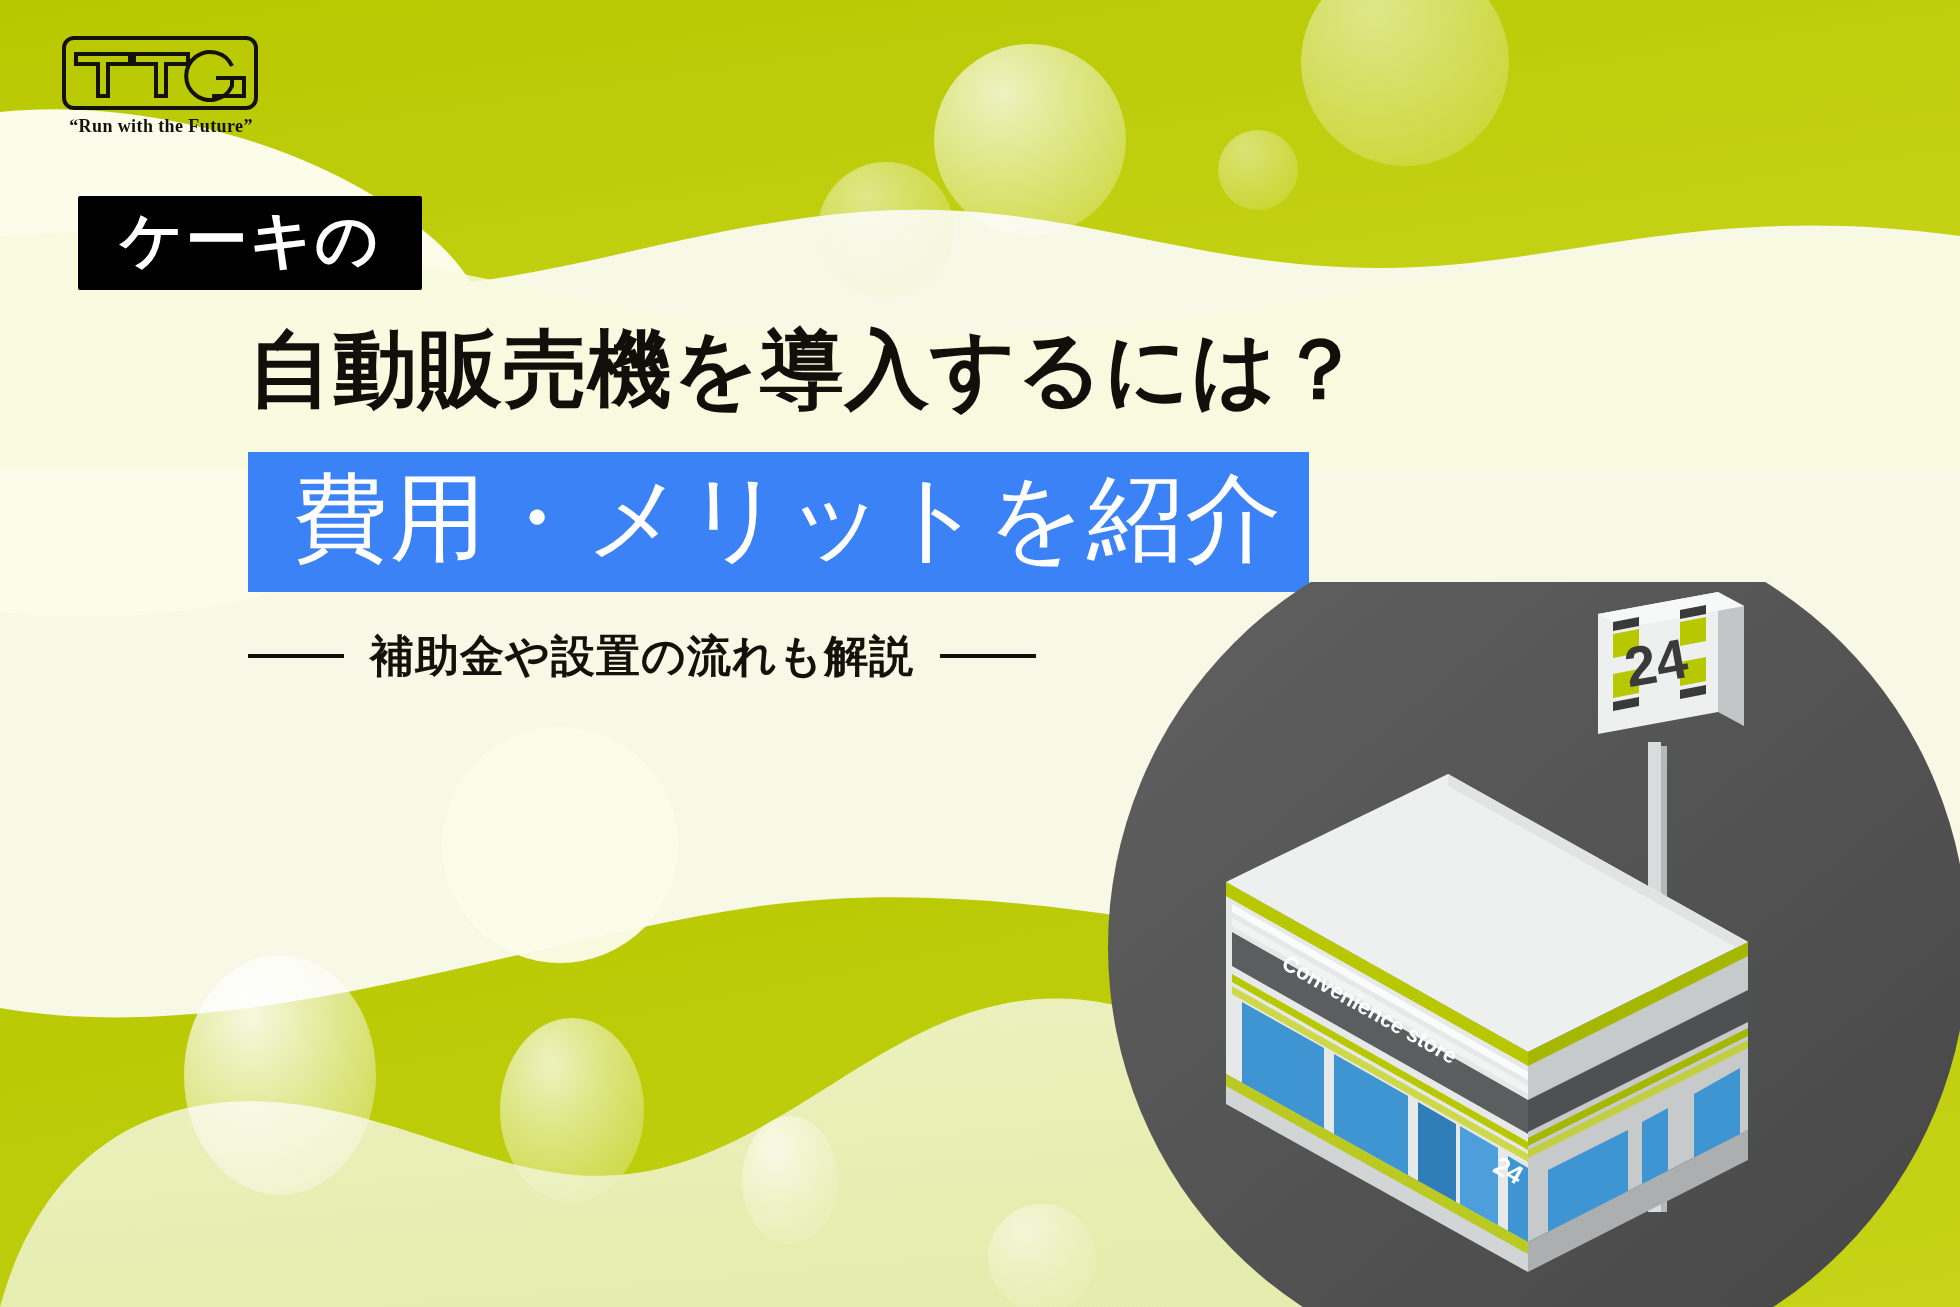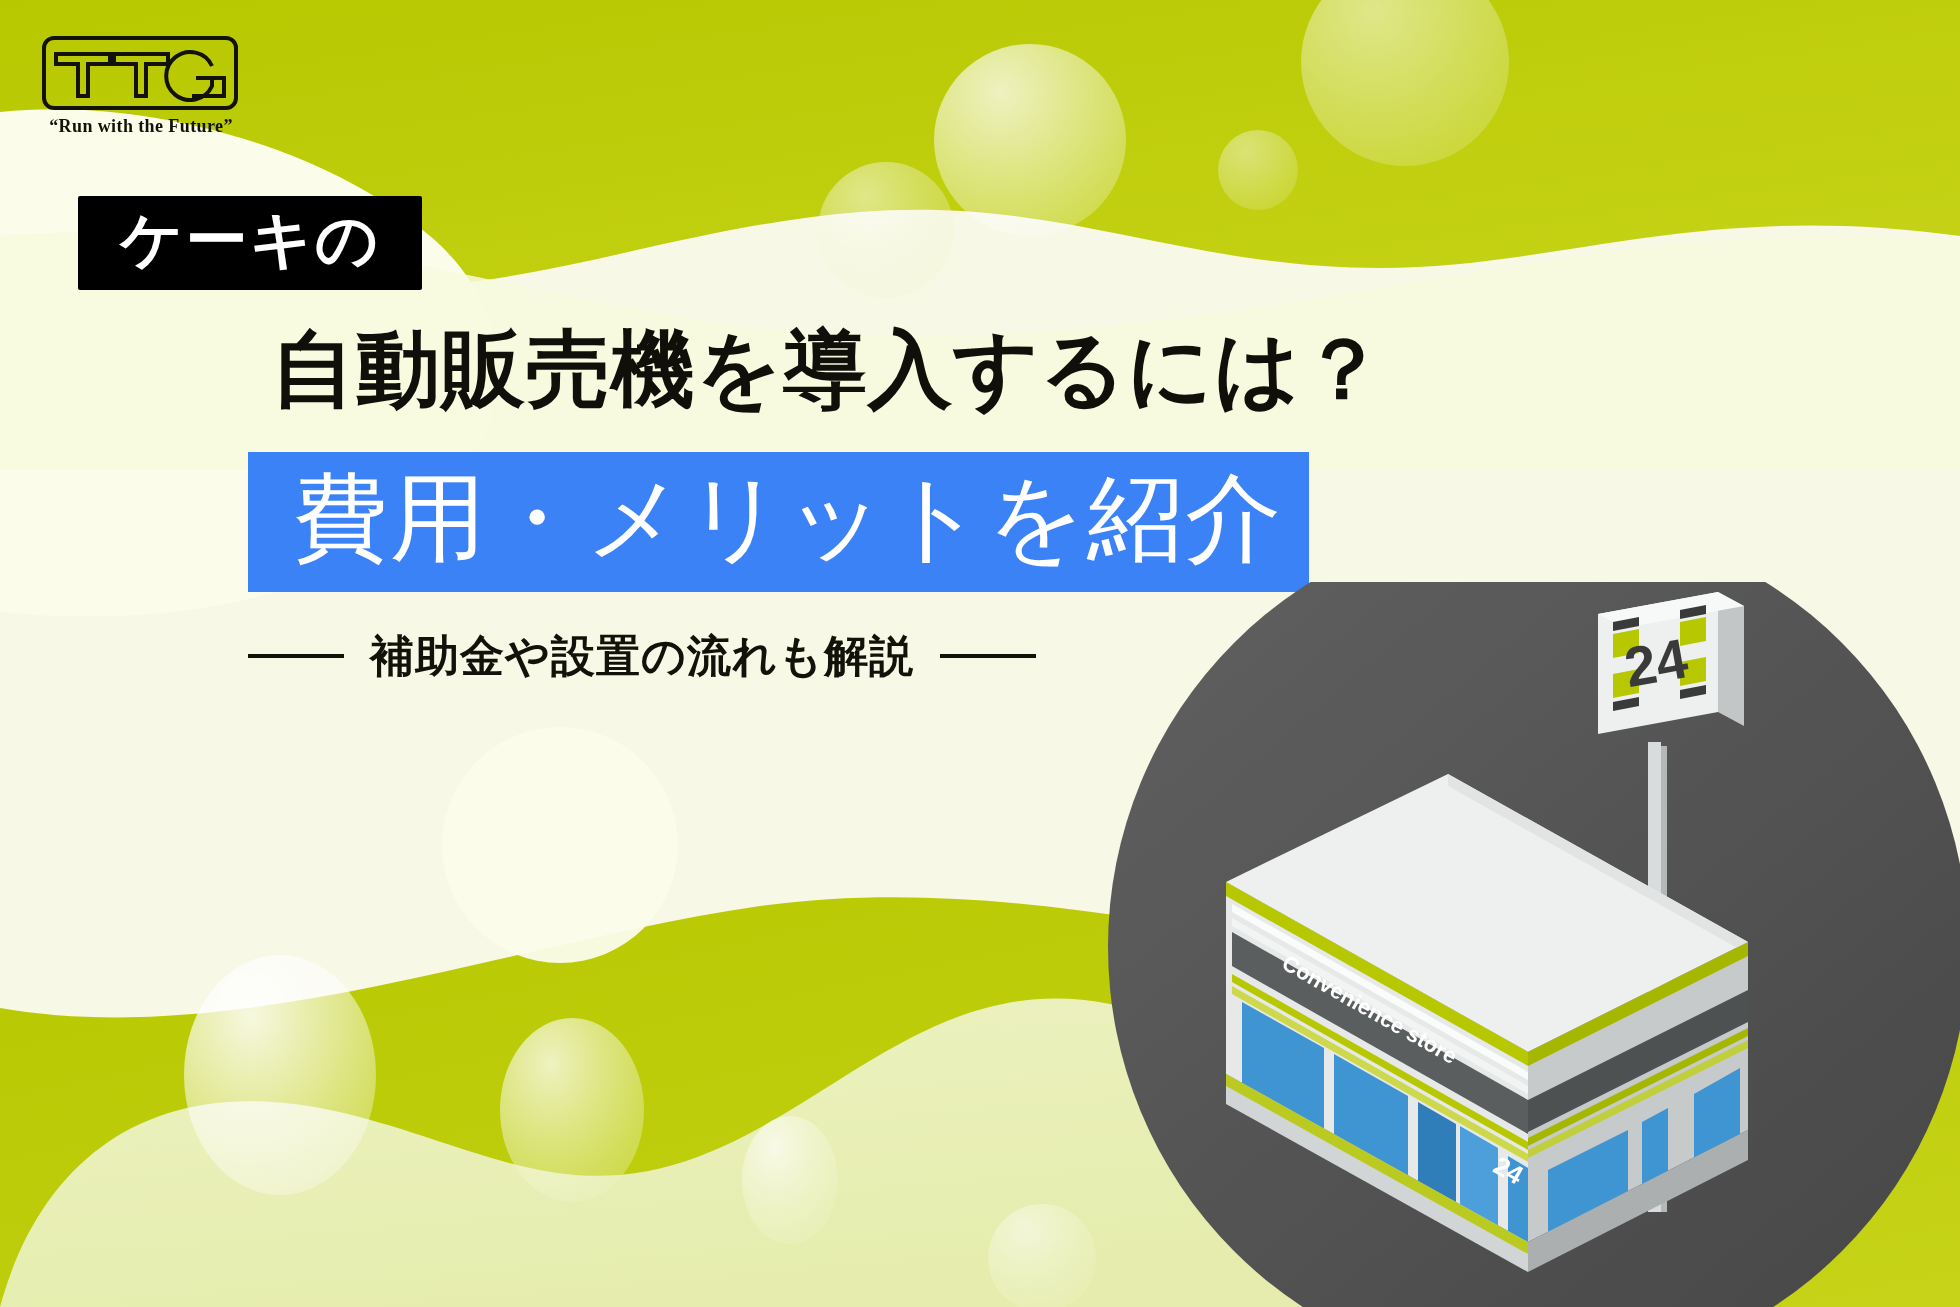--- a/index.html
+++ b/index.html
@@ -7,21 +7,21 @@
     width:1960px;height:1307px;overflow:hidden;
     background:#f7f8e6;
     font-family:"Liberation Sans","DejaVu Sans",sans-serif;
   }
   #stage{position:relative;width:1960px;height:1307px;overflow:hidden;background:#f7f8e6;}
 
   
   #bg{position:absolute;inset:0;width:1960px;height:1307px;}
 
   
-  .logo{position:absolute;left:36px;top:36px;width:230px;height:110px;}
+  .logo{position:absolute;left:56px;top:36px;width:230px;height:110px;}
   .logo-box{
     position:absolute;left:6px;top:0;width:196px;height:74px;
     border:4px solid #121208;border-radius:12px;box-sizing:border-box;
   }
   .logo-letters{
     position:absolute;left:6px;top:0;width:196px;height:74px;
     display:flex;align-items:center;justify-content:center;
   }
   .logo-tag{
     position:absolute;left:0;top:80px;width:210px;text-align:center;
@@ -33,21 +33,21 @@
   .kicker{
     position:absolute;left:78px;top:196px;
     background:#000;border-radius:2px;
     padding:13px 42px 19px 42px;
     color:#fff;font-weight:700;font-size:62px;line-height:1;
     letter-spacing:2px;white-space:nowrap;
   }
   .headline{
     position:absolute;left:248px;top:322px;
     color:#100f0a;font-weight:800;font-size:84px;line-height:1.12;
-    letter-spacing:1px;white-space:nowrap;margin-left:23px;
+    letter-spacing:1px;white-space:nowrap;
   }
   .bar{
     position:absolute;left:248px;top:452px;
     background:#3b82f6;
     padding:18px 26px 26px 44px;
     color:#fff;font-weight:400;font-size:96px;line-height:1;
     letter-spacing:2px;white-space:nowrap;
   }
   .subline{
     position:absolute;left:248px;top:634px;

